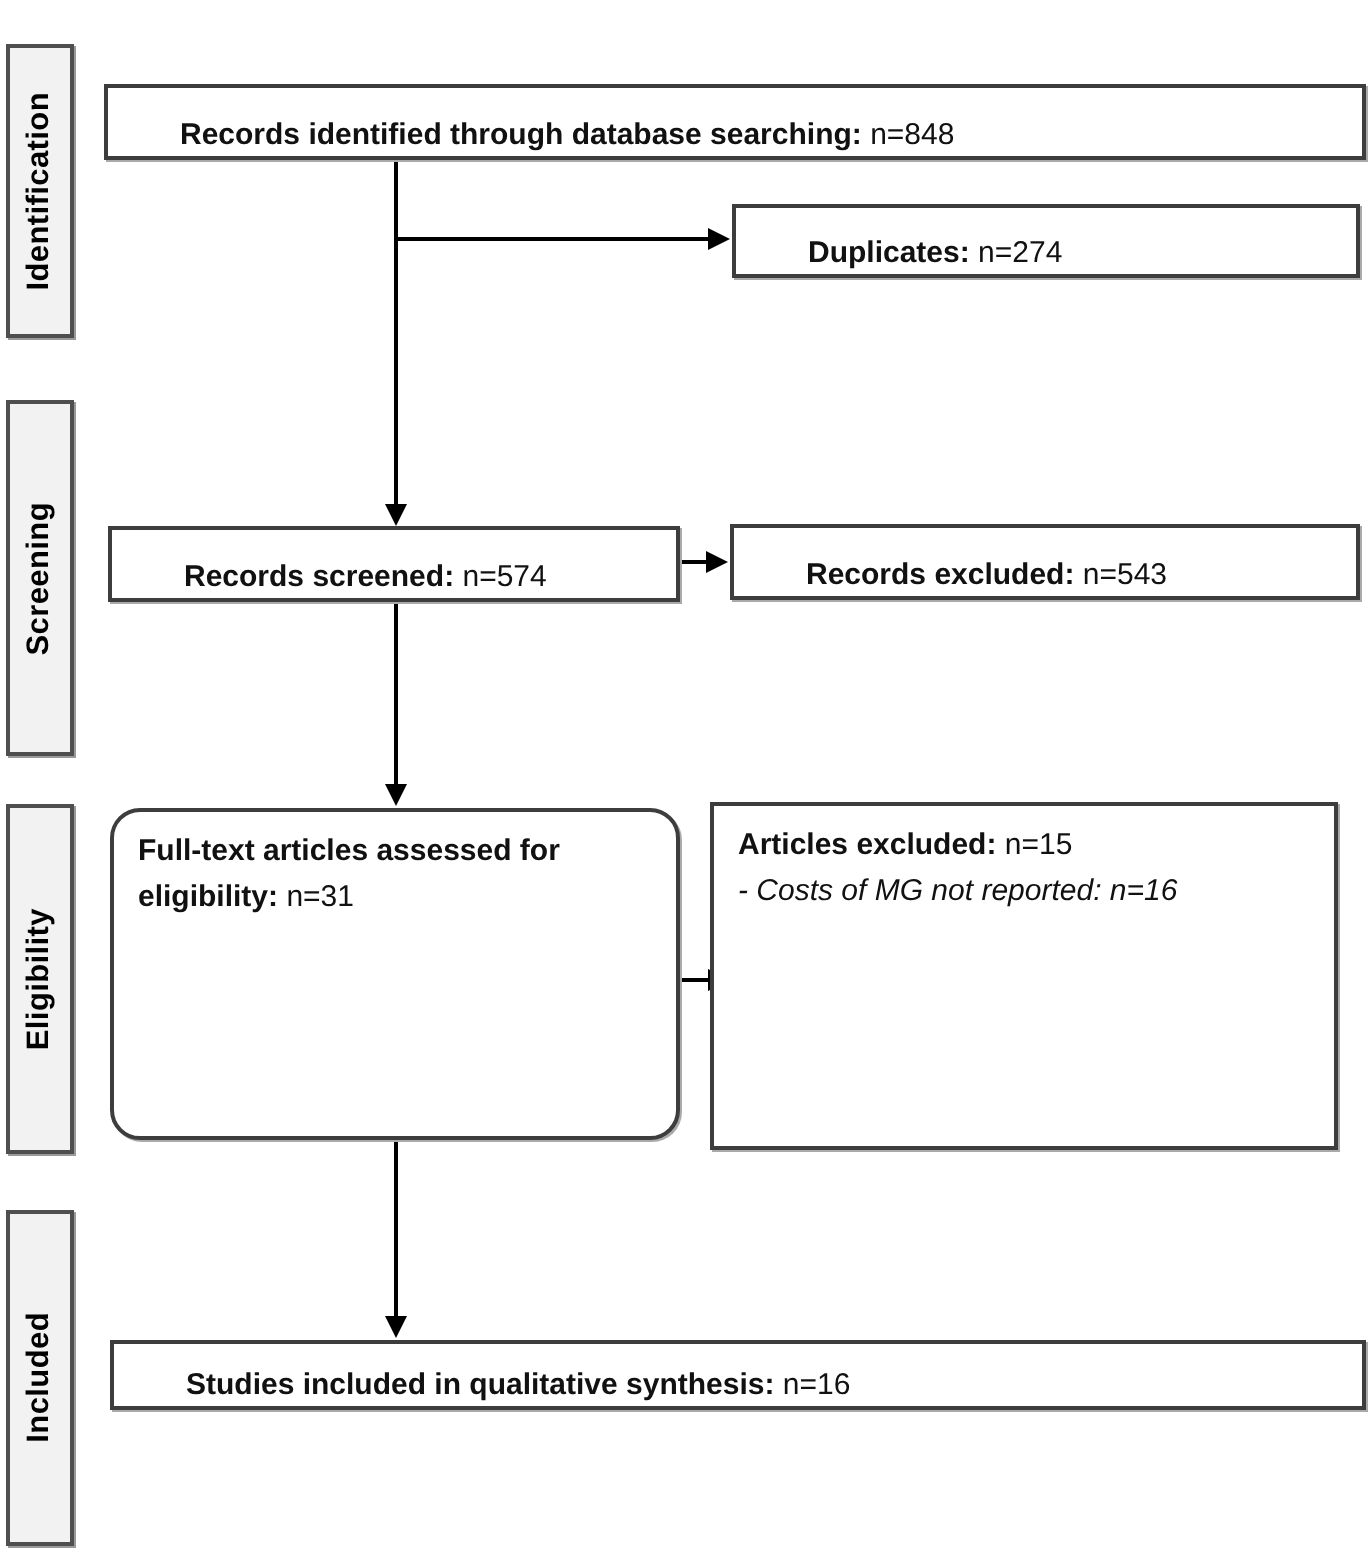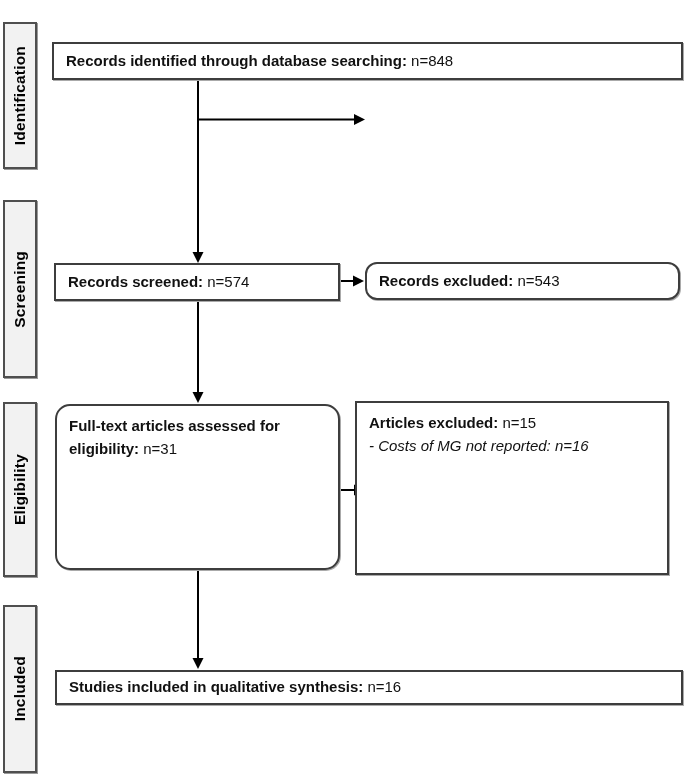--- a/index.html
+++ b/index.html
@@ -38,21 +38,21 @@
   .fbox {
     position: absolute;
     box-sizing: border-box;
     background: #ffffff;
     border: 2px solid #3d3d3d;
     box-shadow: 1px 1px 0 #aaaaaa;
     z-index: 2;
     font-size: 15px;
     line-height: 1.35;
   }
-  .fbox.center { display: flex; align-items: center; }
+  .fbox.center { display: flex; align-items: flex-end; padding-left: 24px; }
   .fbox .txt { padding: 0 12px; }
   .fbox.toptext { padding: 8px 12px; }
   .b { font-weight: bold; }
   .v { font-weight: normal; }
   .reason {
     font-style: italic;
     line-height: 23px;
     padding-left: 9px;
     text-indent: -9px;
   }
@@ -104,29 +104,35 @@
     <span class="vtxt">Included</span>
   </div>
 
   <div class="fbox center" style="left:52px; top:42px; width:631px; height:38px;">
     <div class="txt">
       <span class="b">Records identified through database searching:</span>
       <span class="v">n=848</span>
     </div>
   </div>
 
+  <div class="fbox center" style="left:366px; top:102px; width:314px; height:37px;">
+    <div class="txt">
+      <span class="b">Duplicates:</span>
+      <span class="v">n=274</span>
+    </div>
+  </div>
 
   <div class="fbox center" style="left:54px; top:263px; width:286px; height:38px;">
     <div class="txt">
       <span class="b">Records screened:</span>
       <span class="v">n=574</span>
     </div>
   </div>
 
-  <div class="fbox center" style="left:365px; top:262px; width:315px; height:38px;border-radius:12px;">
+  <div class="fbox center" style="left:365px; top:262px; width:315px; height:38px;">
     <div class="txt">
       <span class="b">Records excluded:</span>
       <span class="v">n=543</span>
     </div>
   </div>
 
   <div class="fbox toptext" style="left:55px; top:404px; width:285px; height:166px; line-height:23px;border-radius:15px;">
     <span class="b">Full-text articles assessed for eligibility:</span>
     <span class="v">n=31</span>
   </div>

